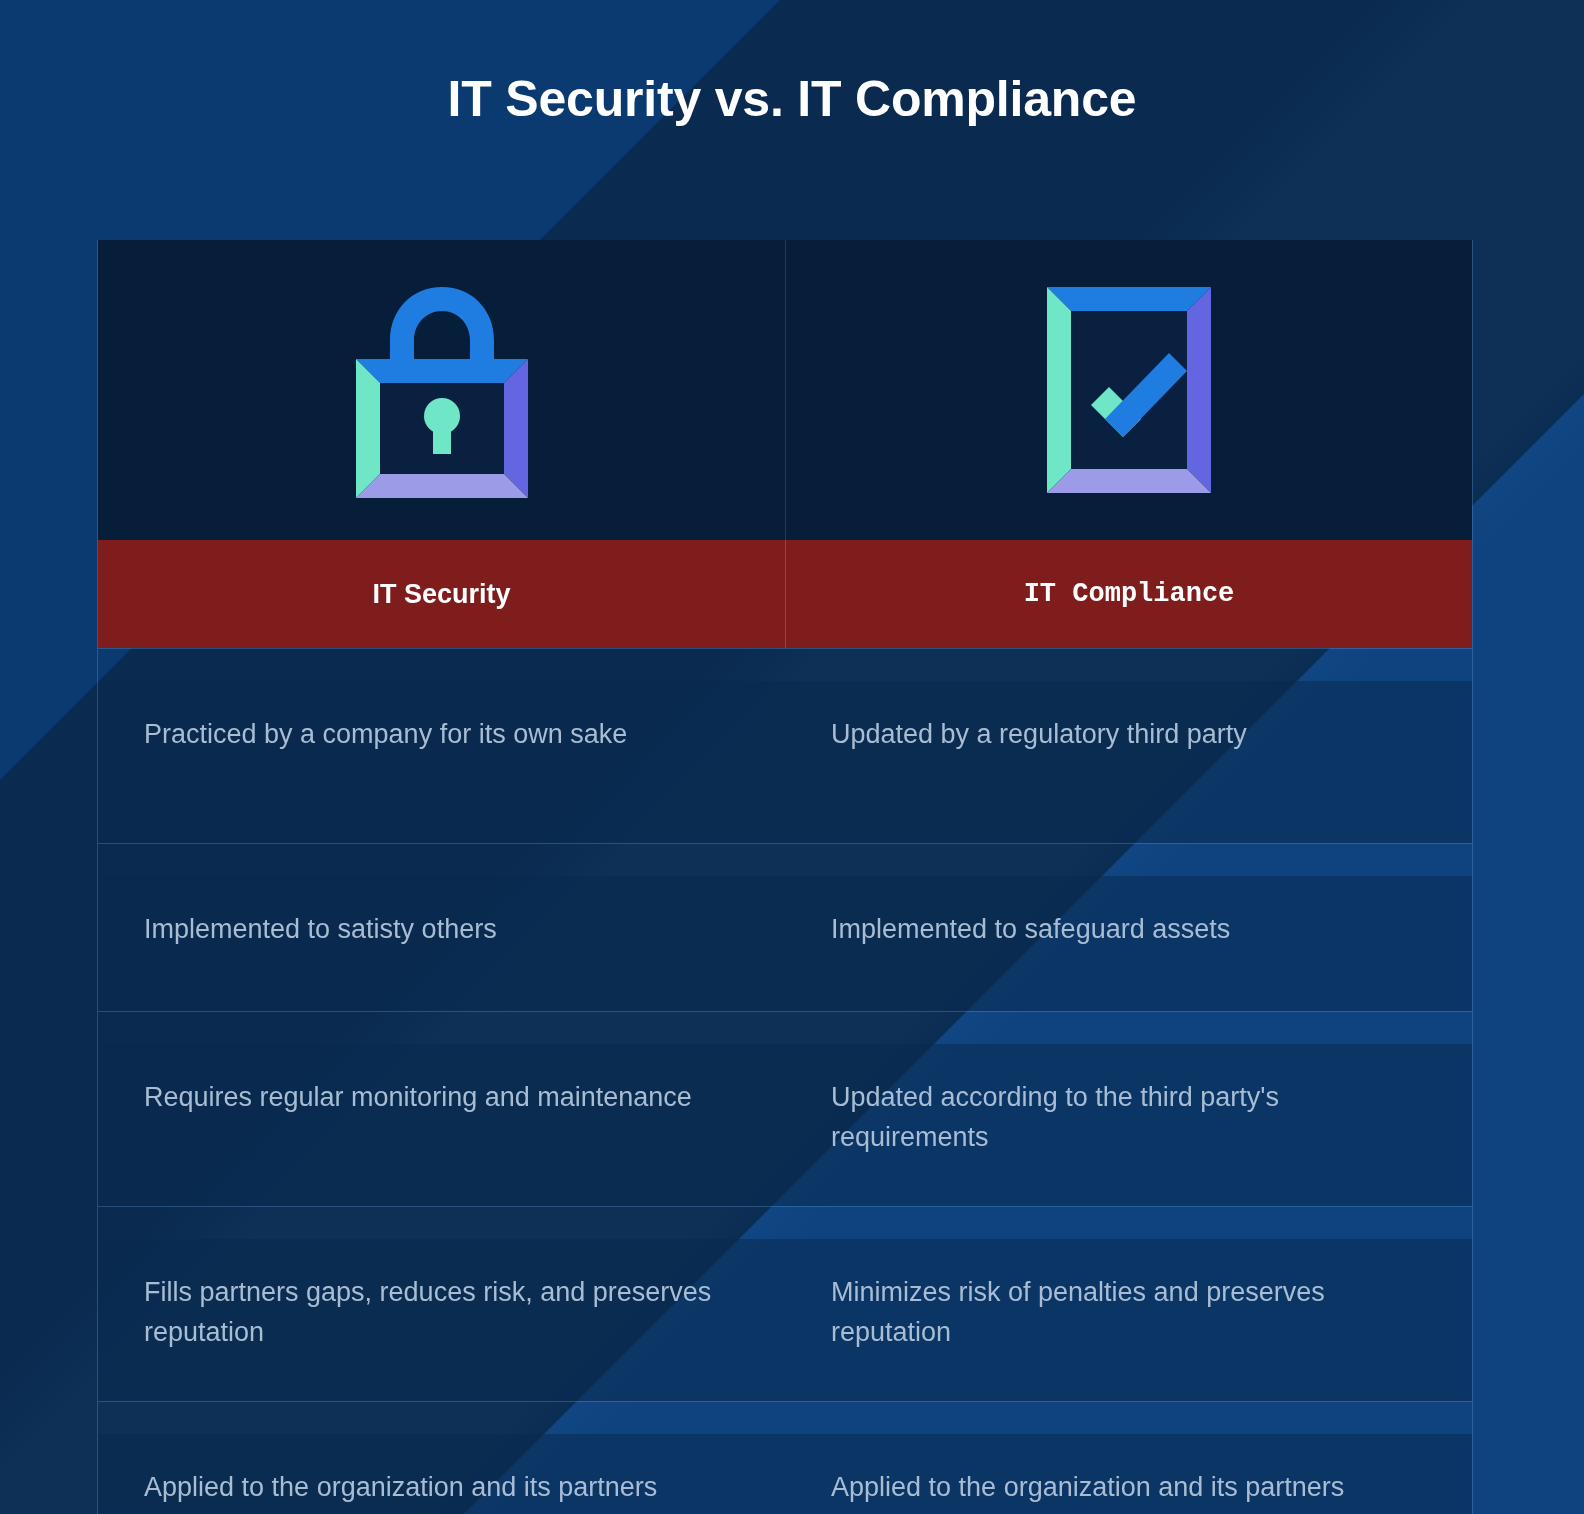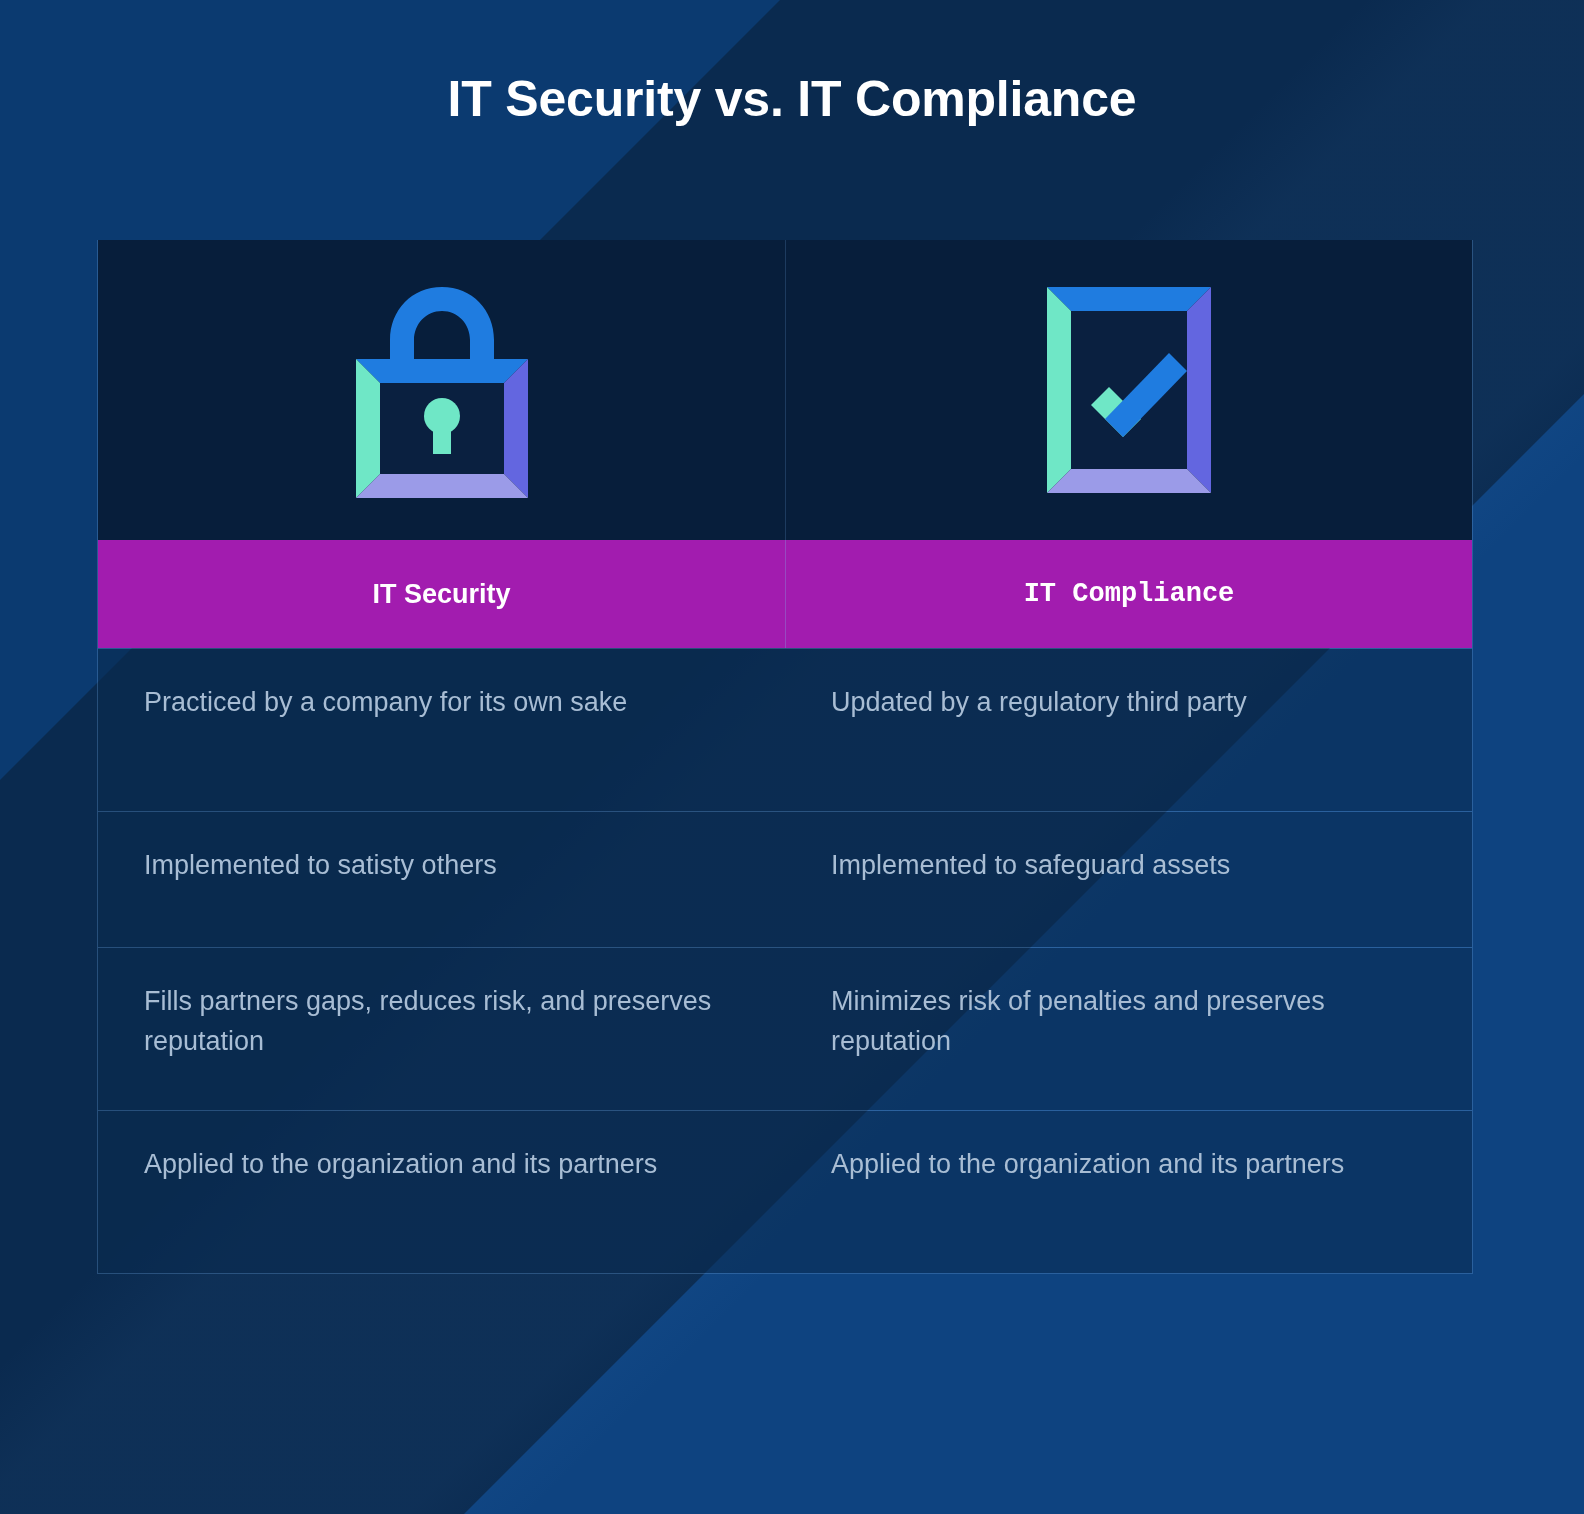--- a/index.html
+++ b/index.html
@@ -85,21 +85,21 @@
   .icon-band { background:#071e3b; }
   .icon-cell {
     height:300px;
     display:flex;
     align-items:center;
     justify-content:center;
   }
   .icon-cell + .icon-cell { border-left:1px solid rgba(110,165,225,0.22); }
 
   
-  .head-band { background:#a21caf;align-items:center; }
+  .head-band { background:#7f1d1d;align-items:center; }
   .head-cell {
     height:108px;
     display:flex;
     align-items:center;
     justify-content:center;
     color:#ffffff;
     font-size:27px;
     font-weight:bold;
   }
   .head-cell + .head-cell { border-left:1px solid rgba(130,180,235,0.30);font-family:Liberation Mono, monospace; }
@@ -111,21 +111,21 @@
     padding:34px 46px;
     color:#a8bdd4;
     font-size:27px;
     line-height:1.48;
     font-weight:400;
     display:flex;
     align-items:flex-start;
   }
   .body-cell.tall { min-height:162px; }
 
-  .body-row .cell { background:rgba(10,42,79,0.55); }
+  .body-row .cell { background:rgba(10,42,79,0.55);margin-top:32px; }
 
   
   .ico { display:block; }
 </style>
 </head>
 <body>
 
 <div class="page">
 
   <div class="bg">
@@ -190,20 +190,28 @@
 
     <div class="row body-row">
       <div class="cell">
           <div class="body-cell">Implemented to satisty others</div>
         </div>
       <div class="cell">
           <div class="body-cell">Implemented to safeguard assets</div>
         </div>
     </div>
 
+    <div class="row body-row">
+      <div class="cell">
+          <div class="body-cell tall">Requires regular monitoring and maintenance</div>
+        </div>
+      <div class="cell">
+          <div class="body-cell tall">Updated according to the third party's requirements</div>
+        </div>
+    </div>
 
     <div class="row body-row">
       <div class="cell">
           <div class="body-cell tall">Fills partners gaps, reduces risk, and preserves reputation</div>
         </div>
       <div class="cell">
           <div class="body-cell tall">Minimizes risk of penalties and preserves reputation</div>
         </div>
     </div>
 

